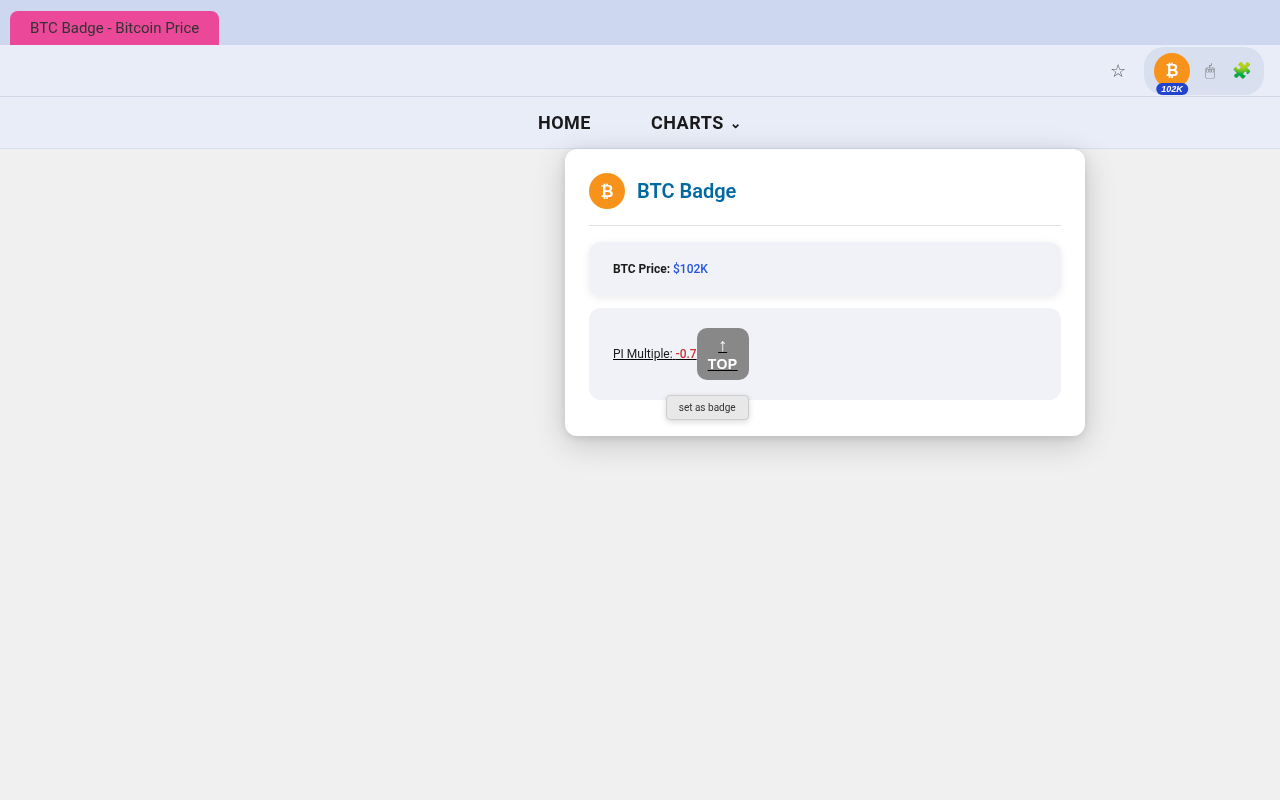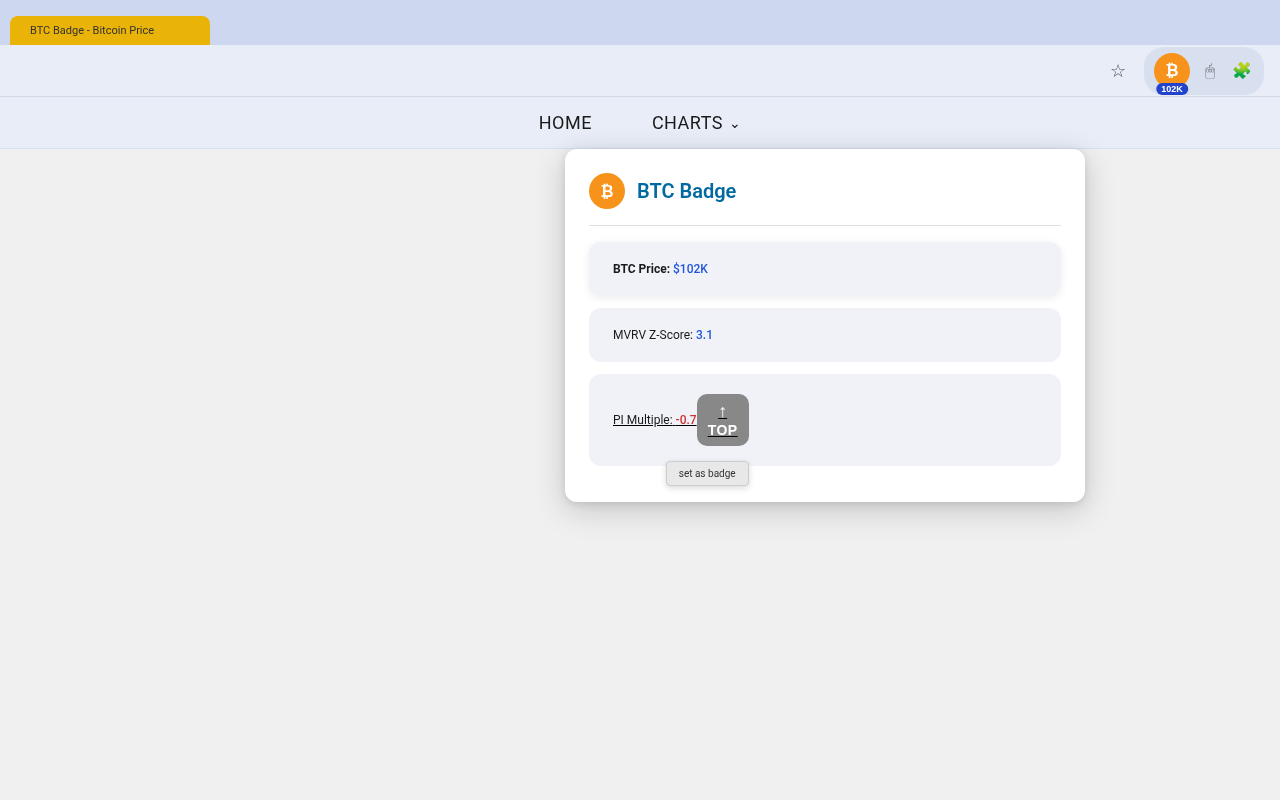--- a/index.html
+++ b/index.html
@@ -19,24 +19,24 @@
     
     .browser-tab-bar {
       height: 45px;
       background: #cdd8f0;
       display: flex;
       align-items: flex-end;
       padding: 0 0 0 10px;
     }
 
     .browser-tab {
-      background: #eab308;
+      background: #ec4899;
       border-radius: 8px 8px 0 0;
       padding: 8px 20px;
-      font-size: 11px;
+      font-size: 15px;
       color: #333;
       min-width: 200px;
     }
 
     
     .browser-toolbar {
       height: 52px;
       background: #e8edf8;
       border-bottom: 1px solid #d0d8e8;
       display: flex;
@@ -110,21 +110,21 @@
 
     .nav-menu {
       display: flex;
       align-items: center;
       gap: 60px;
       margin: auto;
     }
 
     .nav-item {
       font-size: 18px;
-      font-weight: 400;
+      font-weight: 700;
       color: #1a1a1a;
       cursor: pointer;
       display: flex;
       align-items: center;
       gap: 6px;
       letter-spacing: 0.5px;
     }
 
     .nav-item .chevron {
       font-size: 14px;
@@ -292,20 +292,21 @@
       bottom: -6px;
       left: 50%;
       transform: translateX(-50%);
       background: #2244cc;
       color: white;
       font-size: 9px;
       font-weight: bold;
       padding: 1px 5px;
       border-radius: 6px;
       white-space: nowrap;
+      font-style: italic;
     }
   </style>
 </head>
 <body>
 
 <div class="browser-tab-bar">
   <div class="browser-tab">
     <span>BTC Badge - Bitcoin Price</span>
   </div>
 </div>
@@ -363,27 +364,20 @@
     </div>
 
     <div class="popup-card highlighted">
       <div class="card-text">
         <span class="label">BTC Price:</span>
         <span> </span>
         <span class="value-blue">$102K</span>
       </div>
     </div>
 
-    <div class="popup-card">
-      <div class="card-text">
-        <span>MVRV Z-Score:</span>
-        <span> </span>
-        <span class="value-blue">3.1</span>
-      </div>
-    </div>
 
     <div class="popup-card">
       <div class="card-bottom-row">
         <div class="card-text">
           <span>PI Multiple:</span>
           <span> </span>
           <span class="value-red">-0.7</span>
         </div>
         <div class="tooltip-container">
           <button class="top-btn">

